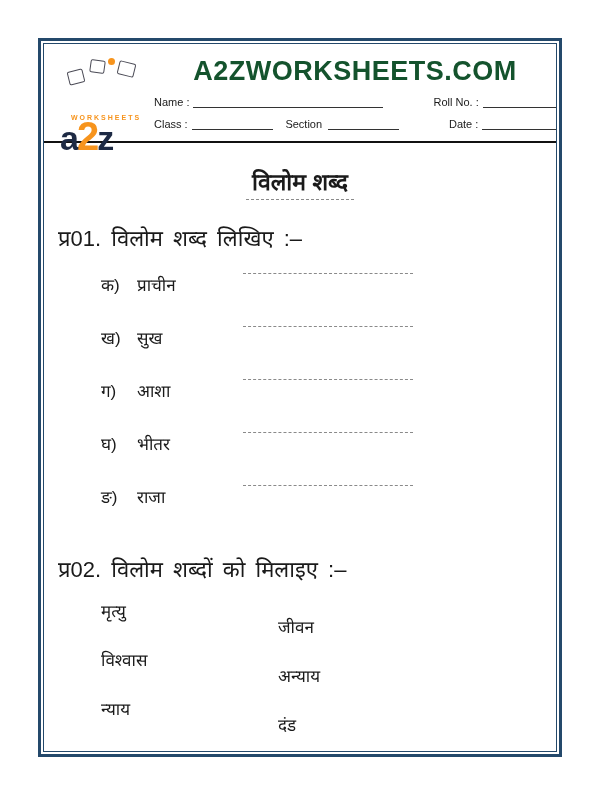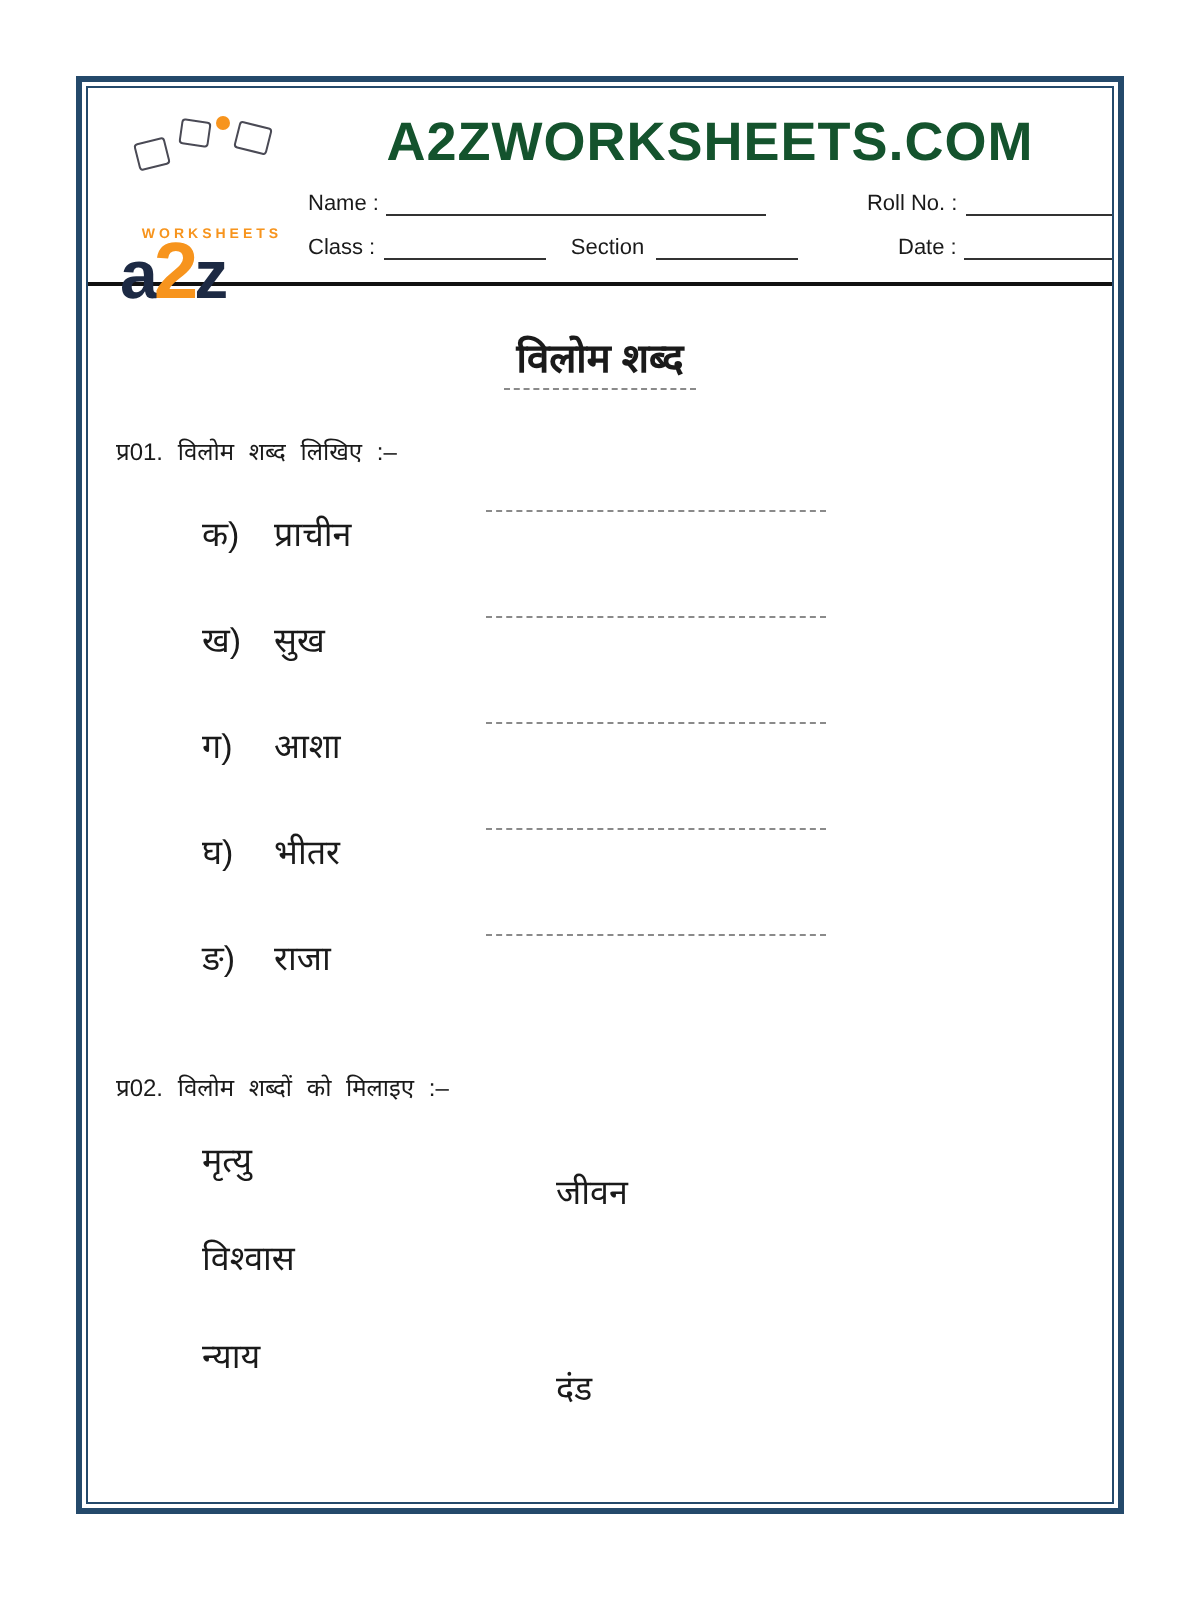--- a/index.html
+++ b/index.html
@@ -114,28 +114,28 @@
   .blank.section { width: 78px; }
   .blank.date    { width: 92px; }
   .sect-lbl { margin: 0 6px 0 12px; }
   
   .ws-title-wrap {
     text-align: center;
     margin-top: 22px;
   }
   .ws-title {
     display: inline-block;
-    font-size: 20px;
+    font-size: 23px;
     font-weight: bold;
     padding: 0 6px 2px 6px;
     border-bottom: 1px dashed #8a8a8a;
   }
   .q-heading {
     margin: 22px 0 0 14px;
-    font-size: 12px;
+    font-size: 22px;
     word-spacing: 4px;
   }
   .q1-list { margin-top: 14px; }
   .q1-row {
     display: flex;
     align-items: flex-start;
     padding-left: 57px;
     height: 53px;
     margin-top: 0;
   }
@@ -240,20 +240,21 @@
 
     <div class="q-heading">प्र02. विलोम शब्दों को मिलाइए :–</div>
 
     <div class="q2-list">
       <div class="q2-row">
         <span class="q2-left">मृत्यु</span>
         <span class="q2-right">जीवन</span>
       </div>
       <div class="q2-row">
         <span class="q2-left">विश्वास</span>
+        <span class="q2-right">अन्याय</span>
       </div>
       <div class="q2-row">
         <span class="q2-left">न्याय</span>
         <span class="q2-right">दंड</span>
       </div>
     </div>
 
   </div>
 </div>
 

